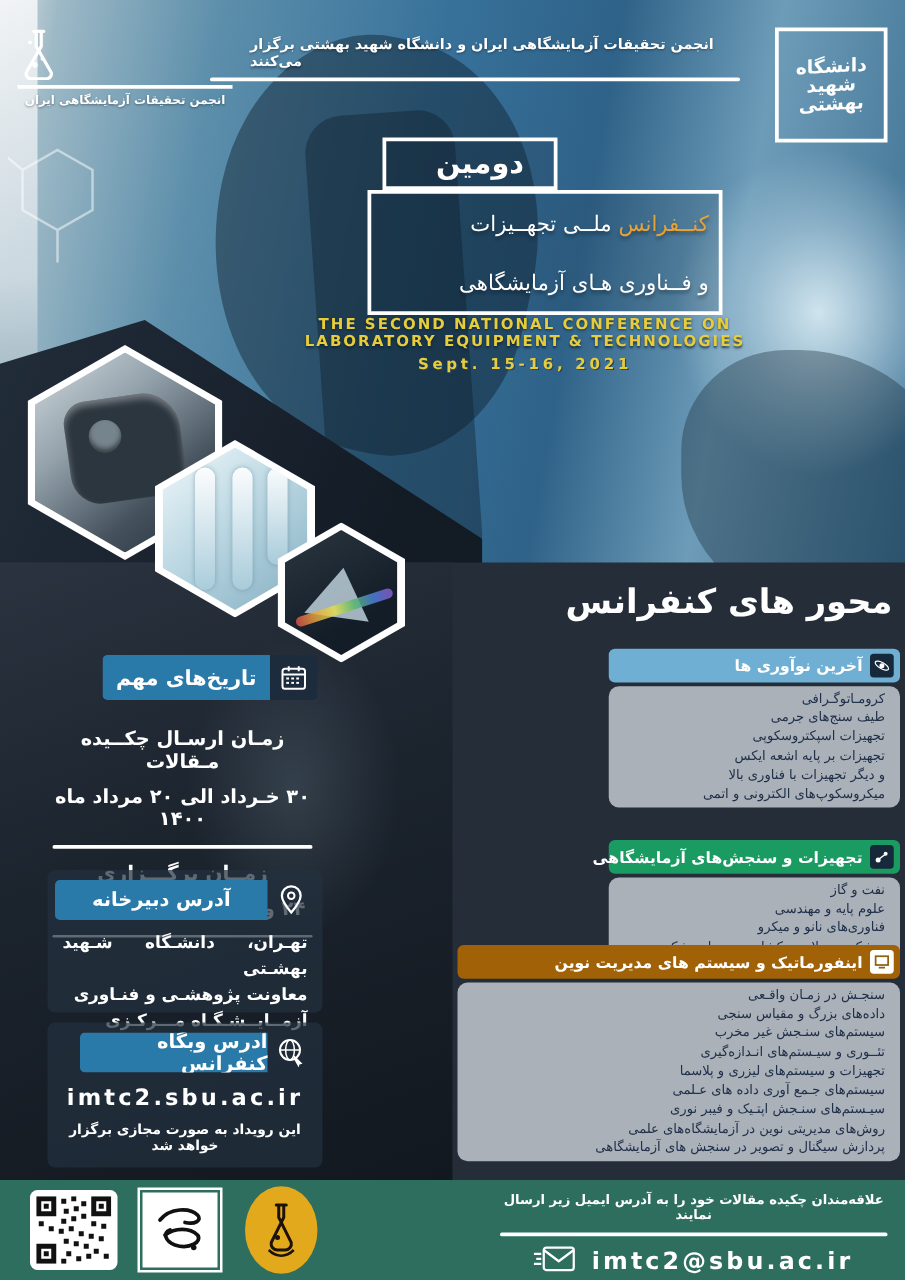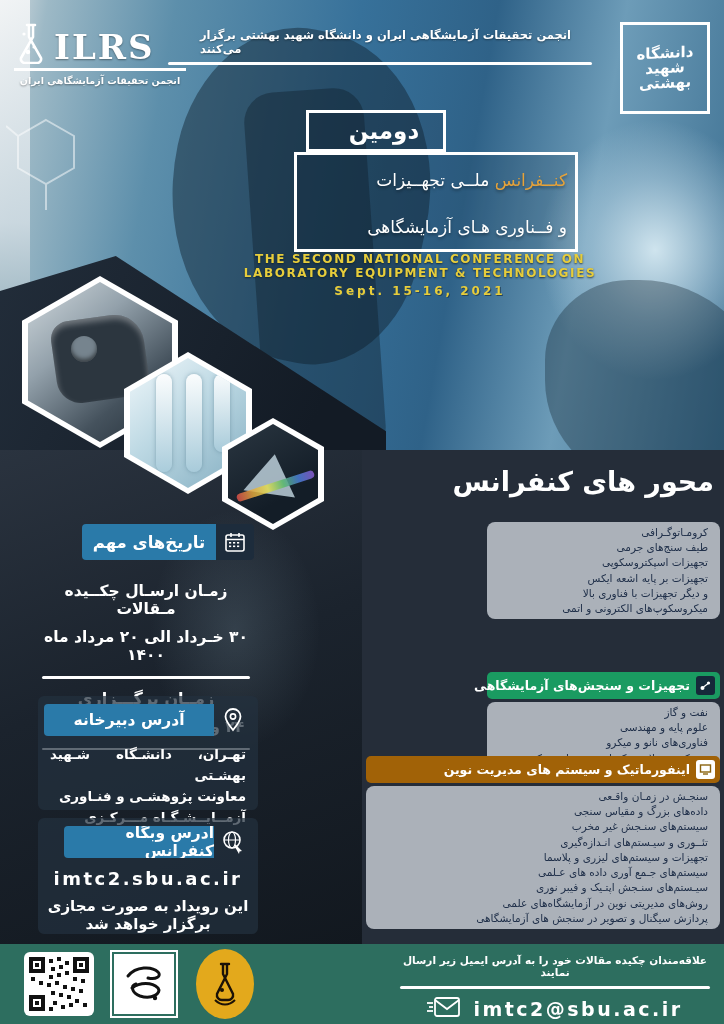--- a/index.html
+++ b/index.html
@@ -104,21 +104,21 @@
   .dates .rule { height:2.5px; background:#fff; margin:12px 4px 10px 4px; border-radius:2px; }
   .panel { position:absolute; left:38px; width:220px; background:rgba(34,48,62,.72); border-radius:6px; padding:8px 6px; direction:rtl; }
   .addr { top:696px; height:114px; }
   .addr .side-head { height:32px; }
   .addr .side-head .lbl { font-size:15.5px; }
   .addr-lines { margin-top:8px; padding:0 6px; color:#fff; font-weight:bold; font-size:13.5px; line-height:1.55; text-align:justify; }
   .web { top:818px; height:116px; }
   .web .side-head { height:32px;margin-left:20px; }
   .web .side-head .lbl { font-size:15.5px; }
   .web-url { margin-top:10px; text-align:center; color:#fff; font-weight:bold; font-size:18px; letter-spacing:2.5px; direction:ltr; }
-  .web-note { margin-top:8px; text-align:center; color:#fff; font-size:15px; font-weight:bold; }
+  .web-note { margin-top:8px; text-align:center; color:#fff; font-size:11px; font-weight:bold; }
 
   
   .footer { position:absolute; left:0; top:944px; width:724px; height:80px; background:#2d6e5f; }
   .qr { position:absolute; left:24px; top:8px; width:70px; height:64px; background:#fff; border-radius:6px; padding:5px; }
   .logo-cal { position:absolute; left:112px; top:8px; width:64px; height:64px; background:#fff; border:2px solid #2d6e5f; outline:2px solid #fff; display:flex; align-items:center; justify-content:center; }
   .logo-seal { position:absolute; left:196px; top:5px; width:58px; height:70px; background:#e3a91c; border-radius:50%; display:flex; align-items:center; justify-content:center; }
   .foot-right { position:absolute; left:400px; top:10px; width:310px; direction:rtl; text-align:center; color:#fff; }
   .foot-note { font-size:10.5px; font-weight:bold; }
   .foot-rule { height:2.5px; background:#fff; margin:8px 0 7px 0; border-radius:2px; }
   .foot-email-row { display:flex; direction:ltr; align-items:center; justify-content:center; gap:12px; }
@@ -148,21 +148,20 @@
   </div>
 
   <div class="ilrs">
     <div class="ilrs-row">
       <svg width="34" height="42" viewBox="0 0 34 42">
         <path d="M13 3 h8 M15 3 v12 L27 36 a4 4 0 0 1 -4 5 H11 a4 4 0 0 1 -4 -5 L19 15 V3" fill="none" stroke="#fff" stroke-width="2.6" stroke-linecap="round"></path>
         <circle cx="14" cy="30" r="2.2" fill="#fff"></circle>
           <circle cx="20" cy="25" r="1.6" fill="#fff"></circle>
           <circle cx="10" cy="12" r="1.6" fill="#fff"></circle>
       </svg>
-      <div class="ilrs-acronym">ILRS</div>
     </div>
     <div class="rule"></div>
     <div class="ilrs-name">انجمن تحقیقات آزمایشگاهی ایران</div>
   </div>
 
   <div class="sbu">
     <div class="sbu-inner">دانشگاه شهید بهشتی</div>
   </div>
 
   <div class="t-pre-box">
@@ -209,20 +208,29 @@
         <div class="hex hex-inner">
       <div class="prism"></div>
       <div class="rainbow"></div>
     </div>
       </div>
   </div>
 
   <div class="topics-heading">محور های کنفرانس</div>
 
   <div class="topic-box box1">
+    <div class="topic-head" style="background:#6fafd4;">
+      <span class="t-ic" style="background:#16293a;">
+        <svg width="13" height="13" viewBox="0 0 13 13">
+            <circle cx="6.5" cy="6.5" r="2" fill="#fff"></circle>
+            <ellipse cx="6.5" cy="6.5" rx="6" ry="2.4" fill="none" stroke="#fff" stroke-width="1" transform="rotate(30 6.5 6.5)"></ellipse>
+          </svg>
+      </span>
+      <span class="t-label">آخرین نوآوری ها</span>
+    </div>
     <div class="topic-body">
       <div class="topic-item">کرومـاتوگـرافی</div>
       <div class="topic-item">طیف سنج‌های جرمی</div>
       <div class="topic-item">تجهیزات اسپکتروسکوپی</div>
       <div class="topic-item">تجهیزات بر پایه اشعه ایکس</div>
       <div class="topic-item">و دیگر تجهیزات با فناوری بالا</div>
       <div class="topic-item">میکروسکوپ‌های الکترونی و اتمی</div>
     </div>
   </div>
 

